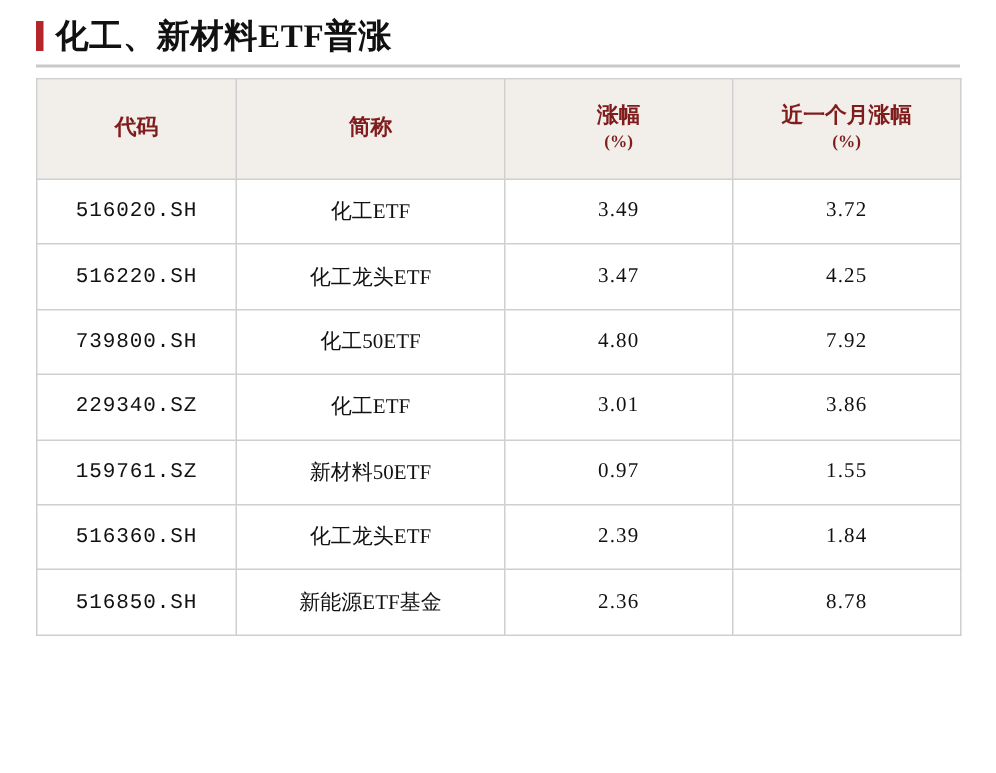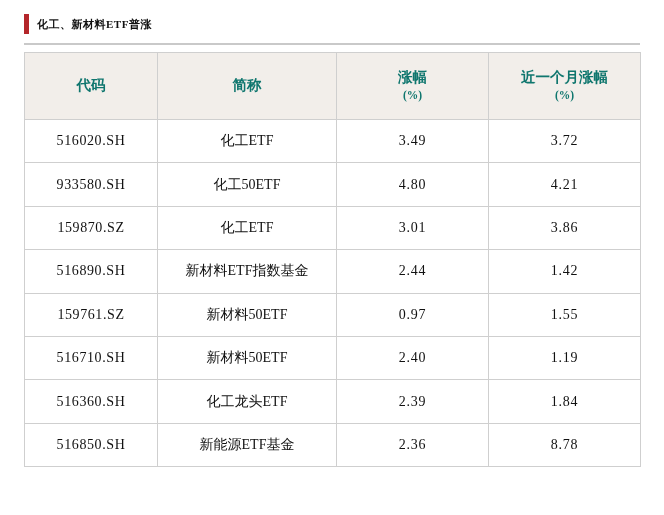--- a/index.html
+++ b/index.html
@@ -29,21 +29,21 @@
     box-sizing: border-box;
   }
   .title-bar {
     width: 5px;
     height: 20px;
     background: #b4262a;
     margin-right: 8px;
     flex: none;
   }
   .title-text {
-    font-size: 11px;
+    font-size: 22px;
     font-weight: bold;
     letter-spacing: 0.5px;
     color: #111111;
     line-height: 20px;
     white-space: nowrap;
   }
   .title-underline {
     position: absolute;
     left: 24px;
     top: 43px;
@@ -66,21 +66,21 @@
   table.etf col.c-code  { width: 133px; }
   table.etf col.c-name  { width: 179px; }
   table.etf col.c-chg   { width: 152px; }
   table.etf col.c-month { width: 152px; }
 
   table.etf th {
     background: #f2eeea;
     border: 1px solid #cfcfcf;
     font-weight: bold;
     font-size: 14.5px;
-    color: #0f766e;
+    color: #7f1d1d;
     height: 58px;
     padding: 4px 2px;
     vertical-align: middle;
     line-height: 1.35;
   }
   table.etf th .unit {
     display: block;
     font-size: 11.5px;
     font-weight: bold;
   }
@@ -89,21 +89,21 @@
     height: 38.4px;
     font-size: 14px;
     text-align: center;
     vertical-align: middle;
     padding: 2px;
     background: #ffffff;
     color: #111111;
     white-space: nowrap;
   }
   td.code {
-    font-family: Liberation Serif, serif;
+    font-family: Liberation Mono, monospace;
     letter-spacing: 0.6px;
   }
   td.num {
     letter-spacing: 0.8px;
     margin-top: 14px;
   }
 </style>
 </head>
 <body>
 
@@ -142,48 +142,42 @@
         </tr>
       </thead>
       <tbody>
         <tr>
           <td class="code">516020.SH</td>
           <td>化工ETF</td>
           <td class="num">3.49</td>
           <td class="num">3.72</td>
         </tr>
         <tr>
-          <td class="code">933580.SH</td>
+          <td class="code">516220.SH</td>
+          <td>化工龙头ETF</td>
+          <td class="num">3.47</td>
+          <td class="num">4.25</td>
+        </tr>
+        <tr>
+          <td class="code">739800.SH</td>
           <td>化工50ETF</td>
           <td class="num">4.80</td>
-          <td class="num">4.21</td>
+          <td class="num">7.92</td>
         </tr>
         <tr>
-          <td class="code">159870.SZ</td>
+          <td class="code">229340.SZ</td>
           <td>化工ETF</td>
           <td class="num">3.01</td>
           <td class="num">3.86</td>
-        </tr>
-        <tr>
-          <td class="code">516890.SH</td>
-          <td>新材料ETF指数基金</td>
-          <td class="num">2.44</td>
-          <td class="num">1.42</td>
         </tr>
         <tr>
           <td class="code">159761.SZ</td>
           <td>新材料50ETF</td>
           <td class="num">0.97</td>
           <td class="num">1.55</td>
-        </tr>
-        <tr>
-          <td class="code">516710.SH</td>
-          <td>新材料50ETF</td>
-          <td class="num">2.40</td>
-          <td class="num">1.19</td>
         </tr>
         <tr>
           <td class="code">516360.SH</td>
           <td>化工龙头ETF</td>
           <td class="num">2.39</td>
           <td class="num">1.84</td>
         </tr>
         <tr>
           <td class="code">516850.SH</td>
           <td>新能源ETF基金</td>

